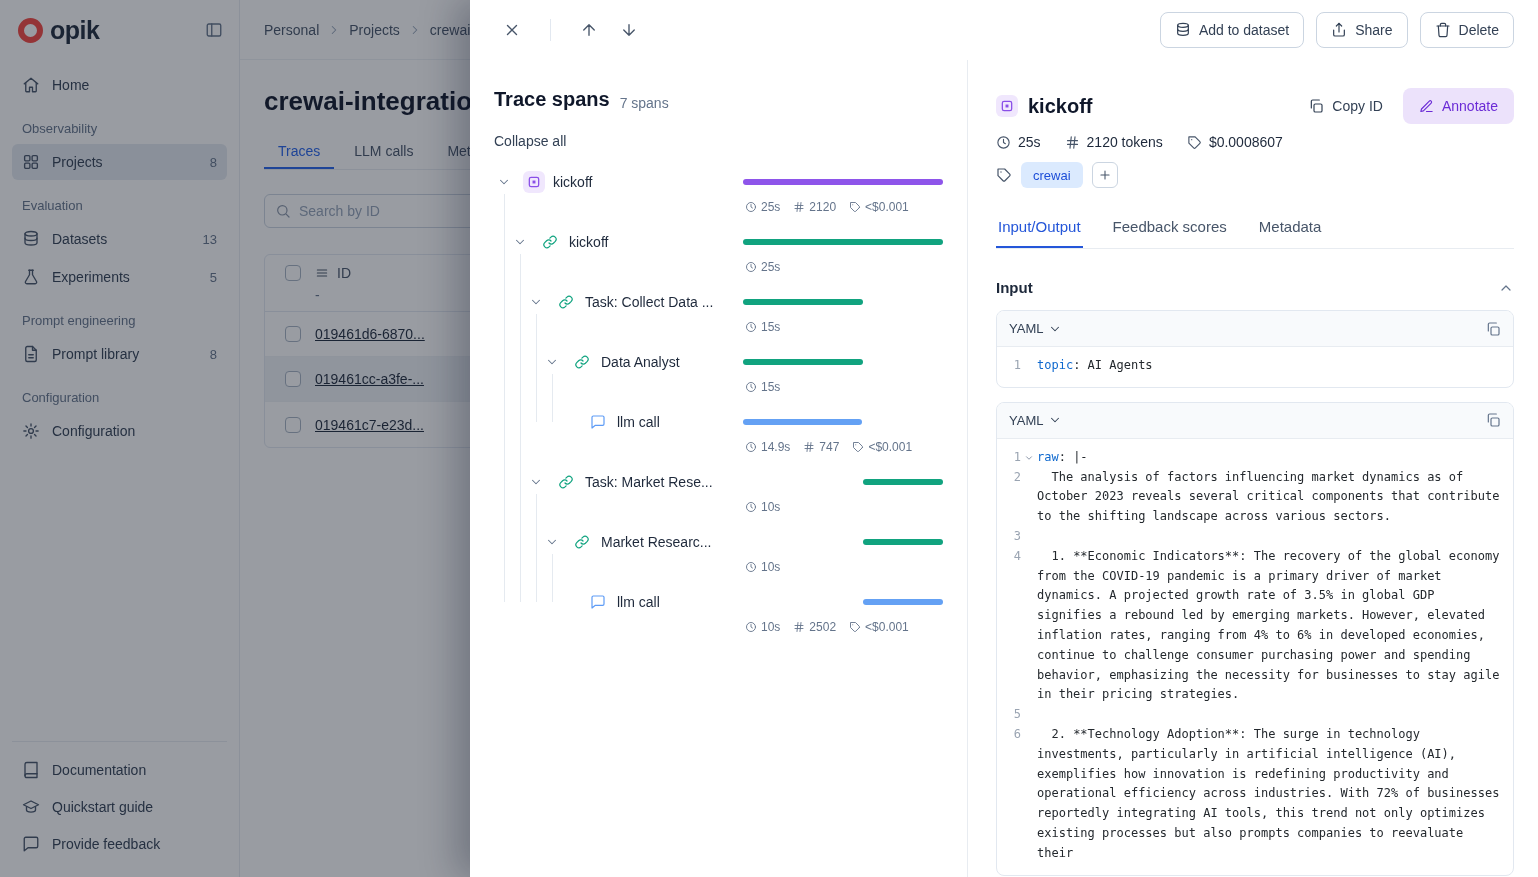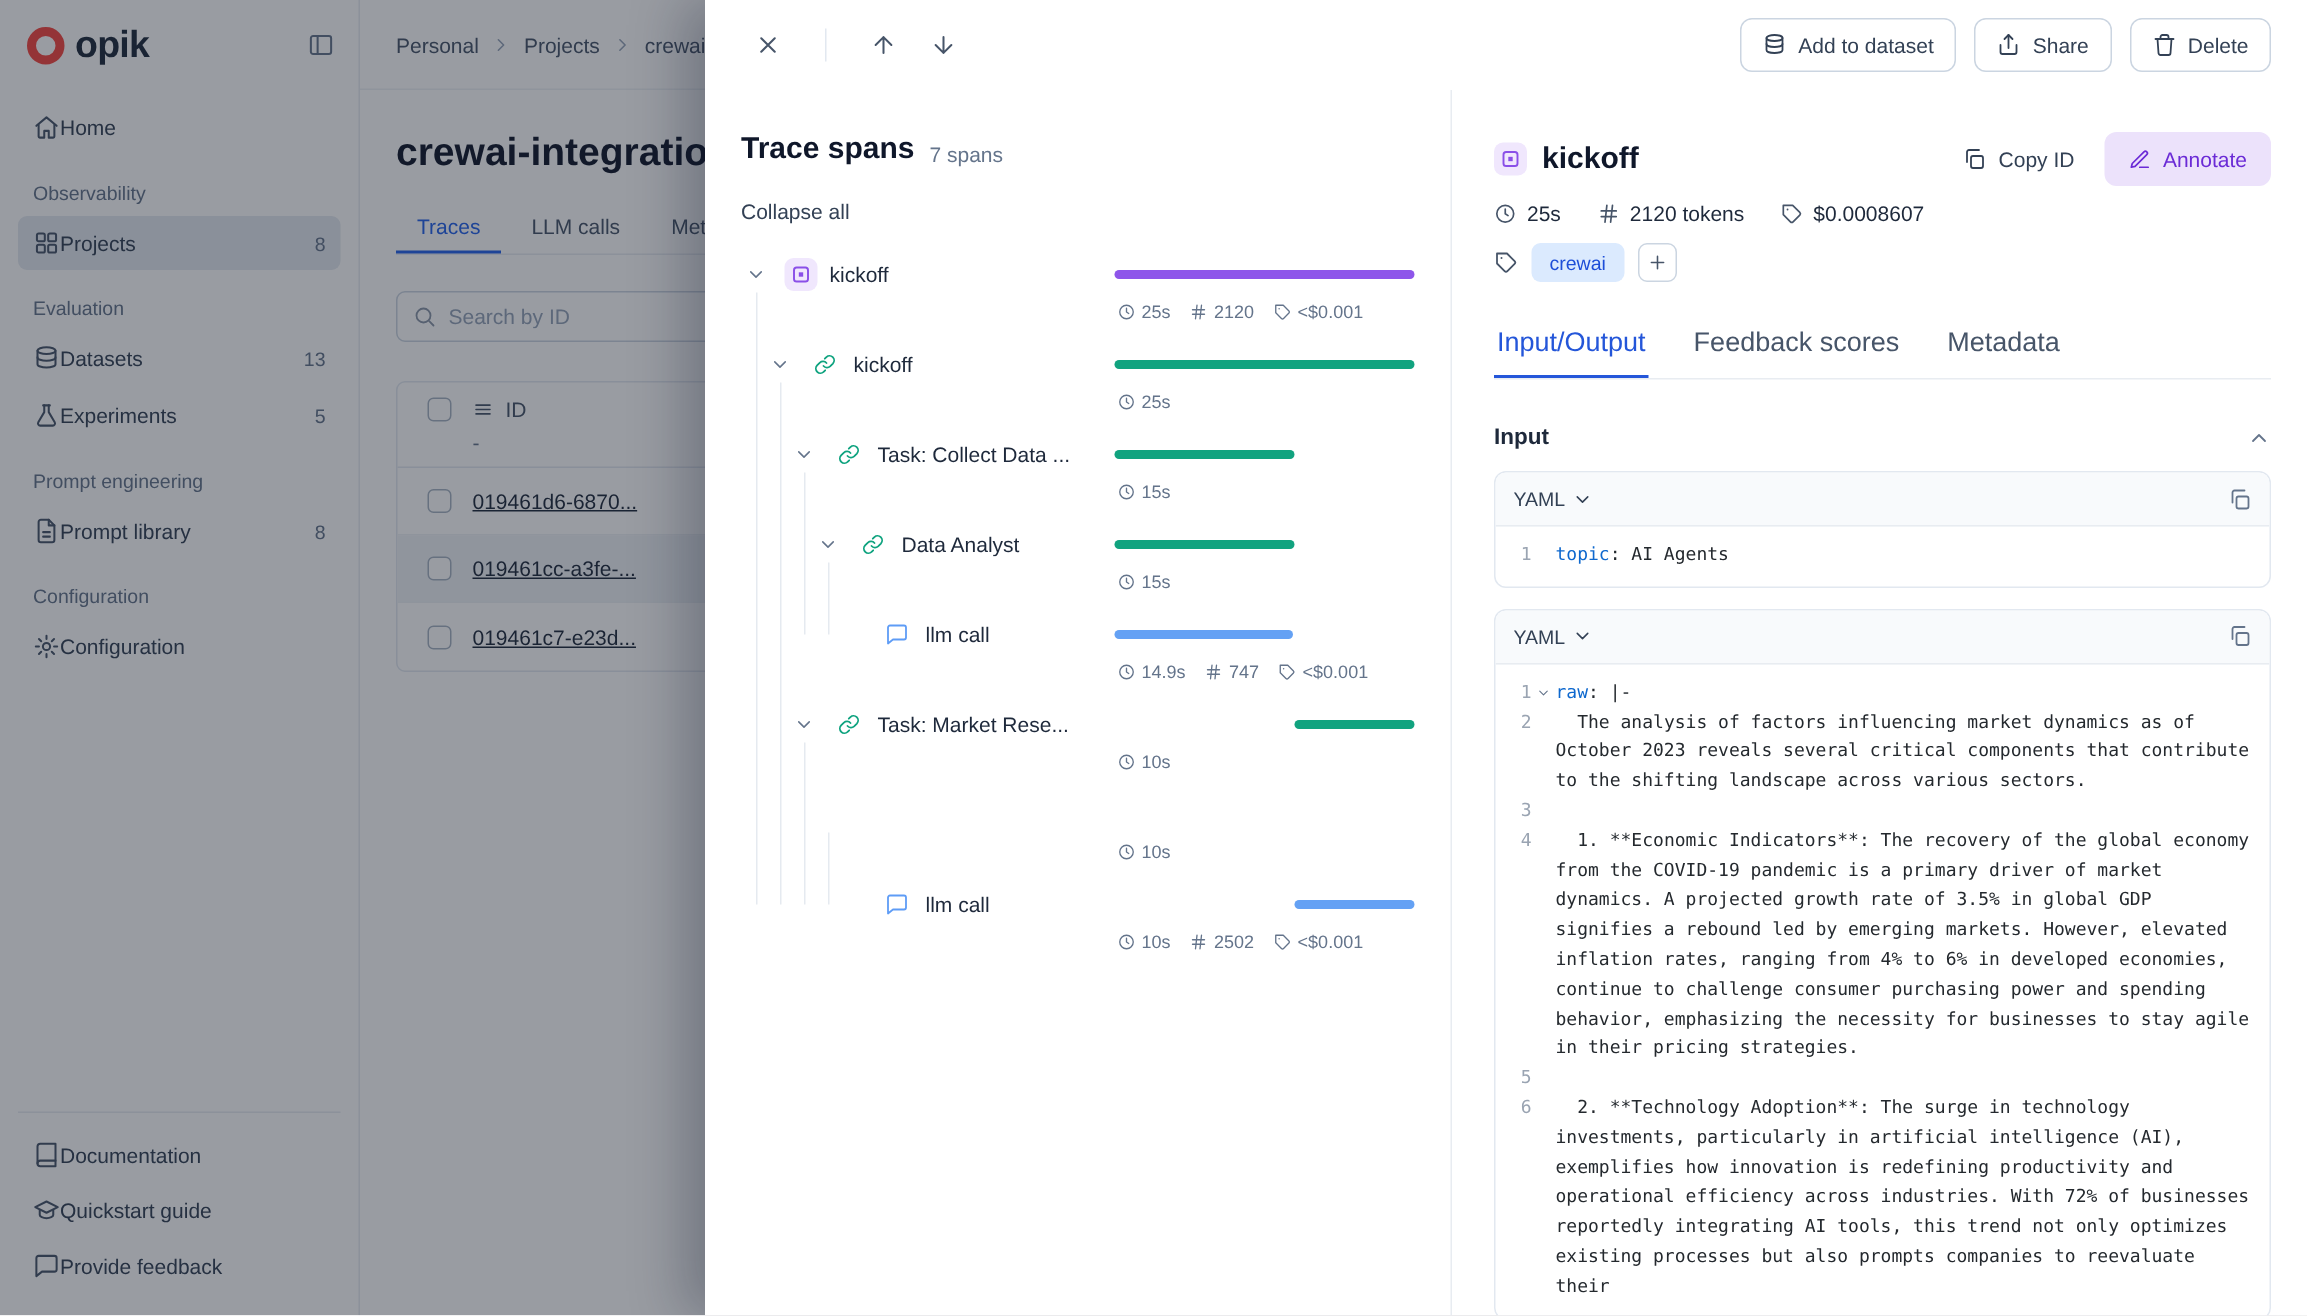--- a/index.html
+++ b/index.html
@@ -11,21 +11,21 @@
   .s16{width:16px;height:16px}.s18{width:18px;height:18px}
 
   
   .sidebar{position:absolute;left:0;top:0;width:240px;height:877px;background:#fff;border-right:1px solid #e8ecf1;display:flex;flex-direction:column;z-index:1}
   .sb-header{height:60px;display:flex;align-items:center;justify-content:space-between;padding:0 16px 0 18px;flex:0 0 60px}
   .logo{display:flex;align-items:center;gap:7px}
   .logo-ring{width:25px;height:25px;border-radius:50%;border:6.5px solid #F64740}
   .logo-word{font-size:25px;font-weight:700;color:#1e293b;letter-spacing:-.5px}
   .sb-collapse{color:#64748b;background:none;border:none;display:flex}
   .sb-nav{padding:6px 12px 0;display:flex;flex-direction:column}
-  .sb-item{height:36px;display:flex;align-items:center;padding:0 10px;border-radius:6px;font-size:14px;color:#334155;margin:1px 0;background:none;border:none;text-align:left;width:100%}
+  .sb-item{height:36px;display:flex;align-items:center;gap:12px;padding:0 10px;border-radius:6px;font-size:14px;color:#334155;margin:1px 0;background:none;border:none;text-align:left;width:100%}
   .sb-item svg{color:#475569}
   .sb-item.active{background:#E4E9F0;font-weight:500}
   .sb-item .count{margin-left:auto;color:#64748b;font-size:13px;font-weight:400}
   .sb-section{font-size:13px;color:#64748b;padding:17px 10px 7px}
   .sb-footer{margin-top:auto;padding:0 12px 14px}
   .sb-divider{height:1px;background:#e8ecf1;margin:0 0 10px}
   
   .main{position:absolute;left:240px;top:0;right:0;height:877px;z-index:1}
   .main-topbar{height:60px;display:flex;align-items:center;padding:0 24px;border-bottom:1px solid #eef1f5}
   .crumb{display:flex;align-items:center;gap:8px;font-size:14px;color:#475569;white-space:nowrap}
@@ -85,21 +85,21 @@
   .dt-actions{margin-left:auto;display:flex;gap:8px;align-items:center}
   .ghost-btn{display:inline-flex;align-items:center;gap:8px;height:36px;padding:0 12px;border-radius:8px;font-size:14px;font-weight:500;color:#334155;background:none;border:none;font-family:inherit}
   .annotate-btn{background:#ECE2FB;color:#6B2BD6;padding:0 16px}
   .dt-stats{display:flex;gap:24px;margin-top:10px;font-size:14px;color:#1e293b;align-items:center}
   .stat{display:flex;align-items:center;gap:7px}
   .stat svg{color:#475569}
   .dt-tags{display:flex;align-items:center;gap:9px;margin-top:12px;color:#475569}
   .tag-pill{background:#DBEAFE;color:#1D4ED8;font-size:13px;font-weight:500;height:26px;display:inline-flex;align-items:center;padding:0 12px;border-radius:6px}
   .tag-add{width:26px;height:26px;border:1px solid #CBD5E1;border-radius:6px;display:flex;align-items:center;justify-content:center;color:#475569;background:#fff}
   .dt-tabs{display:flex;gap:28px;margin-top:30px;border-bottom:1px solid #E8ECF1}
-  .dtab{padding:0 2px 13px;font-size:18px;color:#475569;background:none;border:none;font-family:inherit}
+  .dtab{padding:0 2px 13px;font-size:15px;color:#475569;background:none;border:none;font-family:inherit}
   .dtab.active{color:#2456D9;font-weight:500;box-shadow:inset 0 -2px 0 #2456D9}
   .sec-head{display:flex;align-items:center;justify-content:space-between;margin-top:30px}
   .sec-title{font-size:15px;font-weight:600;color:#1e293b}
   .sec-chev{color:#64748b;background:none;border:none;display:flex}
   .codeblock{margin-top:14px;border:1px solid #E2E8F0;border-radius:8px;overflow:hidden;background:#fff}
   .cb-head{height:36px;background:#F8FAFC;border-bottom:1px solid #E8ECF1;display:flex;align-items:center;padding:0 12px}
   .cb-lang{font-size:13px;color:#334155;font-weight:400;display:flex;align-items:center;gap:5px;background:none;border:none;font-family:inherit}
   .cb-copy{margin-left:auto;color:#64748b;background:none;border:none;display:flex}
   .cb-body{padding:9px 12px 11px 6px;font-family:"DejaVu Sans Mono",monospace;font-size:12px;line-height:19.8px;color:#24292E}
   .cline{display:flex;min-height:19.8px}
@@ -523,20 +523,37 @@
                   <svg class="i s12" viewBox="0 0 24 24">
                     <circle cx="12" cy="12" r="9"></circle>
                     <path d="M12 7v5l3 2"></path>
                   </svg>
                   <span>10s</span>
                 </span>
             </div>
           </div>
 
           <div class="trow">
+            <div class="trow-main" style="padding-left:48px">
+              <button class="tchev">
+                  <svg class="i s14" viewBox="0 0 24 24">
+                    <path d="M6 9l6 6 6-6"></path>
+                  </svg>
+                </button>
+              <span class="ticon link">
+                  <svg class="i s16" viewBox="0 0 24 24">
+                    <path d="M10.5 13.5a4.6 4.6 0 006.6.4l2.8-2.8a4.6 4.6 0 00-6.5-6.5l-1.6 1.6"></path>
+                    <path d="M13.5 10.5a4.6 4.6 0 00-6.6-.4l-2.8 2.8a4.6 4.6 0 006.5 6.5l1.6-1.6"></path>
+                  </svg>
+                </span>
+              <span class="tname">Market Researc...</span>
+              <span class="bar-track">
+                  <span class="bar" style="left: 60%; width: 40%; background: rgb(17, 163, 127);"></span>
+                </span>
+            </div>
             <div class="trow-meta">
               <span class="meta-item">
                   <svg class="i s12" viewBox="0 0 24 24">
                     <circle cx="12" cy="12" r="9"></circle>
                     <path d="M12 7v5l3 2"></path>
                   </svg>
                   <span>10s</span>
                 </span>
             </div>
           </div>

